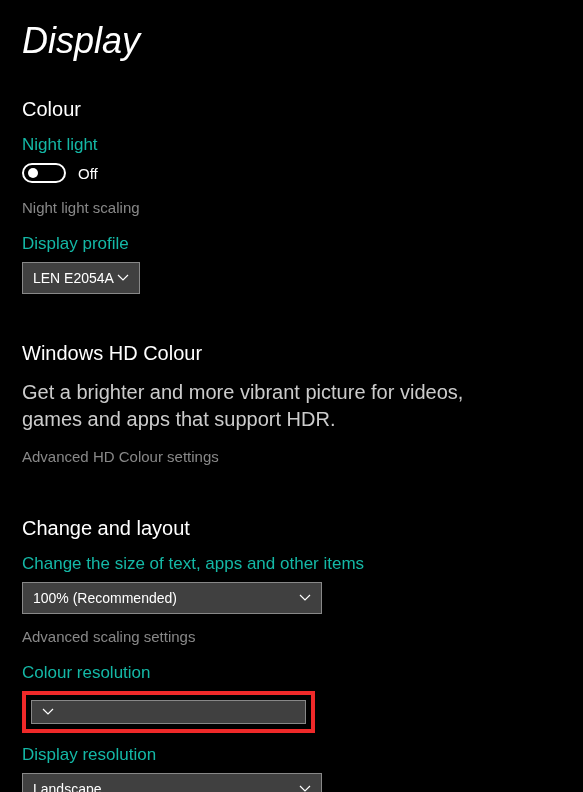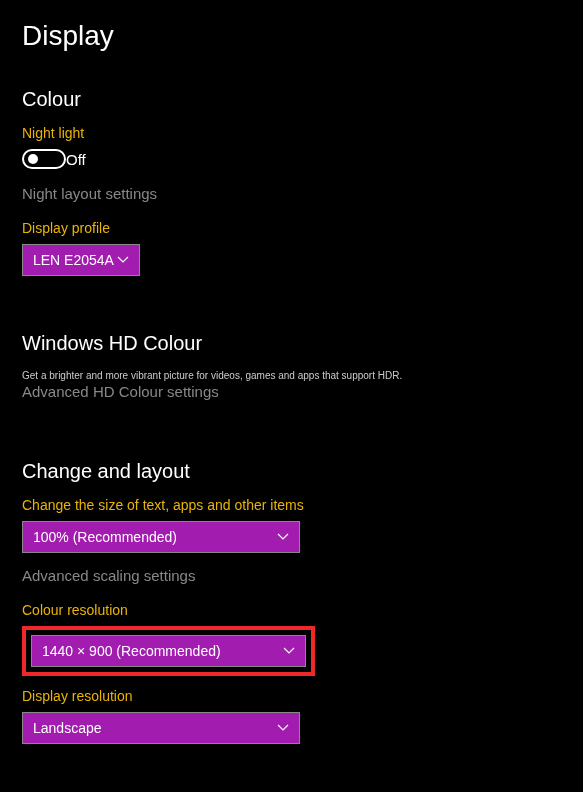--- a/index.html
+++ b/index.html
@@ -6,40 +6,42 @@
   body {
     background: #000;
     color: #fff;
     font-family: "Segoe UI", Arial, sans-serif;
     width: 583px;
     height: 792px;
     padding: 20px 22px;
     font-size: 15px;
   }
   .page-title {
-    font-size: 28px;
+    font-size: 36px;
     font-weight: 400;
     margin-bottom: 36px;
+    font-style: italic;
   }
   .section-heading {
     font-size: 20px;
     font-weight: 400;
     margin-bottom: 14px;
-    margin-top: 32px;
+    margin-top: 24px;
   }
   .section-heading.first { margin-top: 8px; }
   .label {
-    font-size: 14px;
+    font-size: 17px;
     margin-bottom: 8px;
     display: block;
-    color: #eab308;
+    color: #14b8a6;
   }
   .toggle-row {
     display: flex;
     align-items: center;
+    gap: 12px;
     margin-bottom: 16px;
   }
   .toggle {
     width: 44px;
     height: 20px;
     border: 2px solid #fff;
     border-radius: 10px;
     position: relative;
     cursor: pointer;
     background: transparent;
@@ -63,35 +65,35 @@
     display: block;
     cursor: pointer;
   }
   .dropdown {
     border: 1px solid #888;
     padding: 7px 10px;
     display: flex;
     justify-content: space-between;
     align-items: center;
     cursor: pointer;
-    background: #a21caf;
+    background: #404040;
     font-size: 14px;
     margin-bottom: 14px;
   }
   .dropdown.small { width: 118px; }
-  .dropdown.wide { width: 278px; }
+  .dropdown.wide { width: 300px; }
   .chevron {
     display: inline-block;
   }
   .chevron svg { display: block; }
   .description {
     color: #ccc;
-    font-size: 10px;
+    font-size: 20px;
     line-height: 1.35;
-    margin-bottom: 0;
+    margin-bottom: 15px;
     max-width: 480px;
   }
   .spacer-sm { height: 10px; }
   .highlight-box {
     border: 4px solid #ef2929;
     padding: 5px;
     width: 293px;
     margin-bottom: 12px;
   }
   .highlight-box .dropdown { margin-bottom: 0; width: 100%; }
@@ -103,21 +105,21 @@
 
 <h2 class="section-heading first">Colour</h2>
 
 <span class="label">Night light</span>
 <div class="toggle-row">
   <div class="toggle">
     <div class="toggle-knob"></div>
   </div>
   <span class="toggle-state">Off</span>
 </div>
-<a class="link">Night layout settings</a>
+<a class="link">Night light scaling</a>
 
 <span class="label">Display profile</span>
 <div class="dropdown small">
   <span>LEN E2054A</span>
   <span class="chevron">
     <svg width="12" height="8" viewBox="0 0 12 8">
         <path d="M1 1 L6 6 L11 1" stroke="#fff" stroke-width="1.2" fill="none"></path>
       </svg>
   </span>
 </div>
@@ -139,21 +141,20 @@
     <svg width="12" height="8" viewBox="0 0 12 8">
         <path d="M1 1 L6 6 L11 1" stroke="#fff" stroke-width="1.2" fill="none"></path>
       </svg>
   </span>
 </div>
 <a class="link">Advanced scaling settings</a>
 
 <span class="label">Colour resolution</span>
 <div class="highlight-box">
   <div class="dropdown">
-    <span>1440 × 900 (Recommended)</span>
     <span class="chevron">
       <svg width="12" height="8" viewBox="0 0 12 8">
           <path d="M1 1 L6 6 L11 1" stroke="#fff" stroke-width="1.2" fill="none"></path>
         </svg>
     </span>
   </div>
 </div>
 
 <span class="label">Display resolution</span>
 <div class="dropdown wide">

